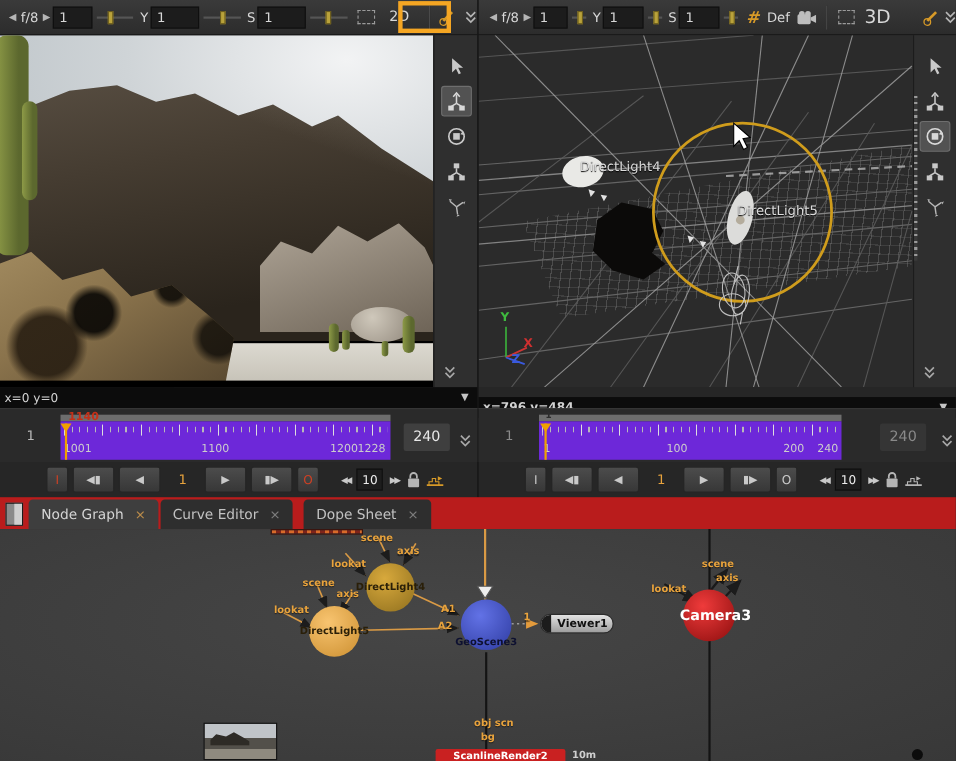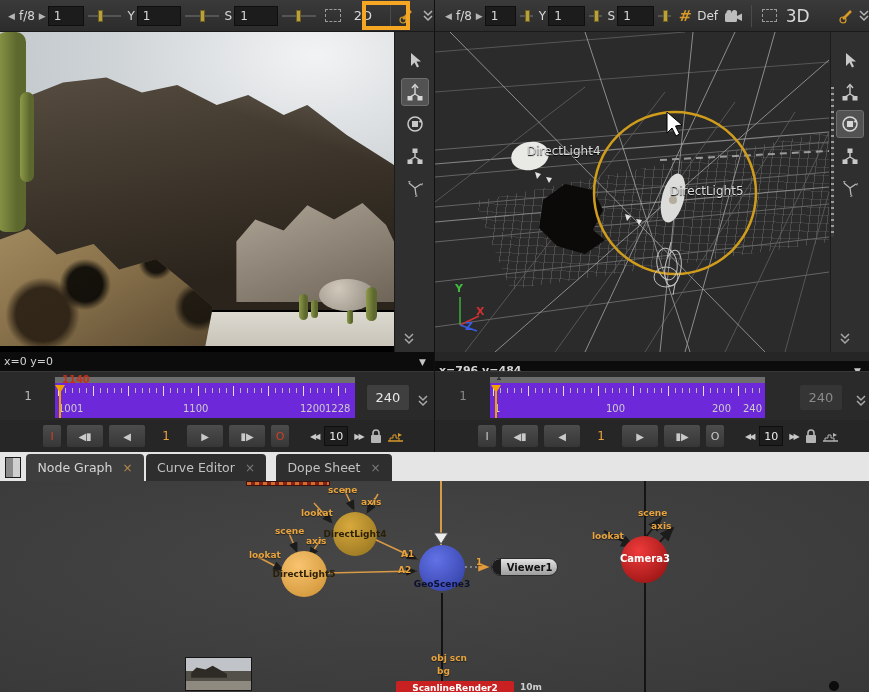--- a/index.html
+++ b/index.html
@@ -96,21 +96,21 @@
   .tbtn { background:linear-gradient(#4c4c4c,#373737); border:1px solid #262626; border-radius:3px;
     height:24px; display:flex; align-items:center; justify-content:center; color:#c9c9c9; font-size:10px; }
   .tbtn.w { width:38px; } .tbtn.n { width:20px; font-size:11px; }
   .io-red { color:#cc4125 !important; }
   .cur-frame { width:32px; text-align:center; color:#e8a33d; font-size:12px; }
   .ten-box { width:24px; height:20px; background:#1d1d1d; border:1px solid #0f0f0f; color:#ececec;
     display:flex; align-items:center; justify-content:center; font-size:11px; }
   .smallnav { color:#c9c9c9; font-size:8px; letter-spacing:-2px; padding:0 2px; }
 
   
-  #tabbar { background:#e5e5e5; }
+  #tabbar { background:#b91c1c; }
   .pane-icon { position:absolute; left:5px; top:5px; width:16px; height:21px; background:#8a8a8a; border:1px solid #1a1a1a; }
   .pane-icon::after { content:""; position:absolute; right:0; top:0; width:7px; height:100%; background:#cfcfcf; }
   .tab { position:absolute; top:2px; height:27px; display:flex; align-items:center; justify-content:center; gap:10px;
     font-size:12.5px; color:#d5d5d5; border-radius:4px 4px 0 0; }
   .tab.active { background:#3e3e3e; }
   .tab.inactive { background:#2e2e2e; color:#c2c2c2; }
   .tab .x { font-size:12px; color:#7d7d7d; }
   .tab.active .x { color:#b98b4a; }
 
   
@@ -579,21 +579,21 @@
 
     <div class="node-circle" style="left:419px;top:64px;width:46px;height:46px;background:radial-gradient(circle at 38% 32%,#6272e6,#2e3ba0);"></div>
     <div class="node-text" style="left:413px;top:98px;width:58px;color:#0d1030;">GeoScene3</div>
 
     <div class="viewer-node" style="left:491px;top:77px;width:67px;height:18px;">
       <div class="viewer-cap"></div>
       <div class="node-text" style="left:10px;top:3px;width:55px;color:#111;font-size:10px;">Viewer1</div>
     </div>
 
     <div class="node-circle" style="left:621px;top:55px;width:47px;height:47px;background:radial-gradient(circle at 38% 32%,#ef3b3b,#8c0d0d);"></div>
-    <div class="node-text" style="left:618px;top:72px;width:54px;color:#fff;font-size:10px;">Camera3</div>
+    <div class="node-text" style="left:618px;top:72px;width:54px;color:#fff;font-size:13px;">Camera3</div>
 
     <div class="scanline" style="left:396px;top:200px;width:118px;height:13px;">
       <span>ScanlineRender2</span>
     </div>
     <div class="node-text" style="left:520px;top:201px;width:30px;color:#cfcfcf;text-align:left;">10m</div>
 
     <div class="thumb" style="left:185px;top:176px;width:67px;height:34px;"></div>
     <div class="dot" style="left:829px;top:200px;"></div>
   </div>
 

